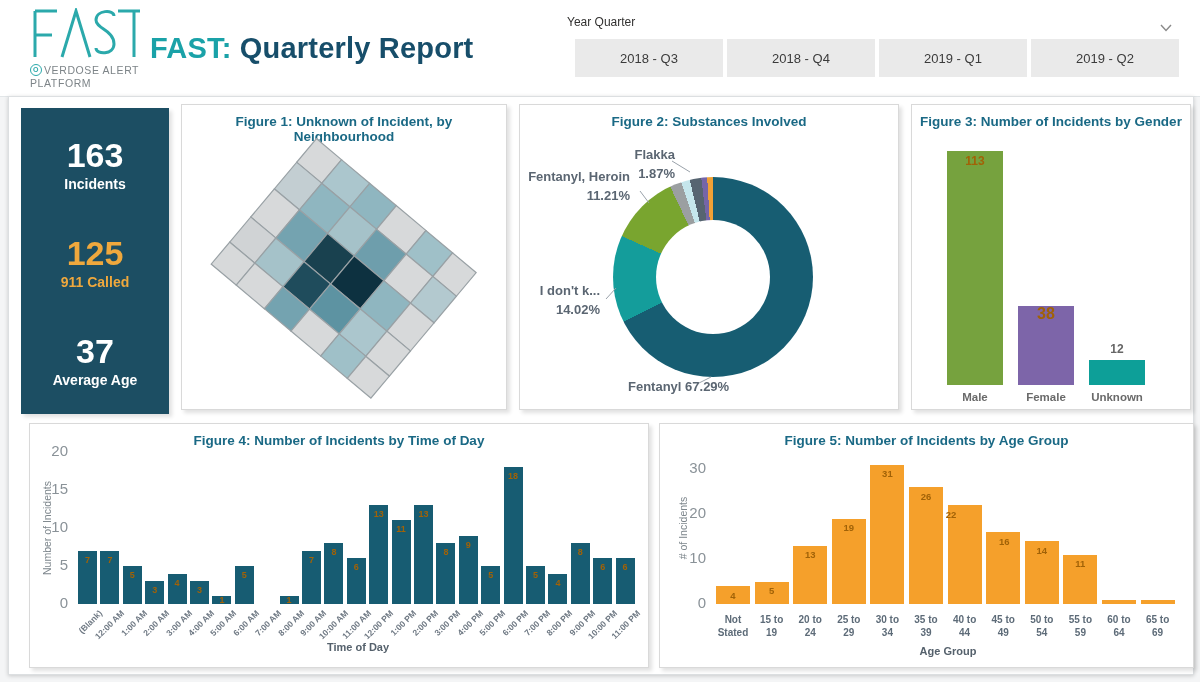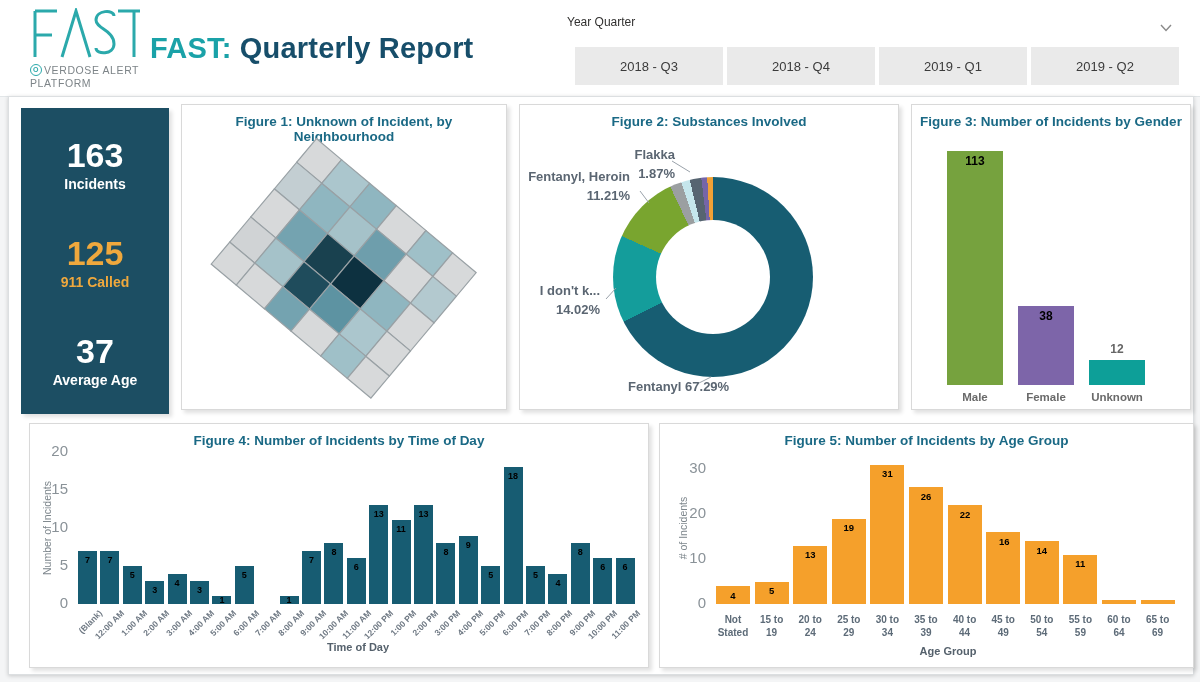--- a/index.html
+++ b/index.html
@@ -11,21 +11,21 @@
   .logo svg{display:block;}
   .sr{position:absolute;width:1px;height:1px;overflow:hidden;clip:rect(0 0 0 0);}
   .logo-sub{position:absolute;left:0;top:56px;font-size:10.5px;color:#7d8488;letter-spacing:.6px;white-space:nowrap;display:flex;align-items:center;gap:2px;}
   .logo-sub2{position:absolute;left:0;top:69px;font-size:10.5px;color:#7d8488;letter-spacing:.6px;}
   .circled-o{display:inline-flex;width:10px;height:10px;border:1.5px solid #2ba9ab;border-radius:50%;color:#2ba9ab;font-size:7px;line-height:10px;align-items:center;justify-content:center;font-weight:bold;}
   .page-title{position:absolute;left:148px;top:30px;margin:2px;font-size:29px;font-weight:bold;letter-spacing:.2px;}
   .page-title .accent{color:#1aa2a8;}
   .page-title .rest{color:#174e6a;}
   .slicer-label{position:absolute;left:567px;top:15px;font-size:12px;color:#323130;}
   .chev{position:absolute;left:1160px;top:24px;}
-  .slicer-buttons{position:absolute;left:575px;top:39px;display:flex;gap:4px;margin-top:8px;}
+  .slicer-buttons{position:absolute;left:575px;top:39px;display:flex;gap:4px;}
   .qbtn{width:148px;height:38px;background:#eaeaea;border:none;font-family:inherit;font-size:13px;color:#3b3b3b;cursor:pointer;}
   
   .canvas{position:absolute;left:8px;top:96px;width:1184px;height:577px;background:#fff;border:1px solid #dcdfe1;box-shadow:0 1px 4px rgba(0,0,0,.18);}
   .panel{position:absolute;background:#fff;border:1px solid #d9d9d9;box-shadow:3px 3px 4px rgba(0,0,0,.12);box-sizing:border-box;}
   .fig-title{margin:9px 4px 0;text-align:center;font-weight:bold;font-size:13.5px;color:#1a6985;}
   
   .kpi{left:12px;top:11px;width:148px;height:306px;background:#1c4e63;border:none;display:flex;flex-direction:column;justify-content:space-between;padding:30px 0 26px;}
   .kpi-block{text-align:center;color:#fff;}
   .kpi-block.amber{color:#efa83d;}
   .kpi-value{font-size:34px;font-weight:bold;line-height:1.02;}
@@ -40,21 +40,21 @@
   
   .donut{position:absolute;left:93px;top:72px;width:200px;height:200px;border-radius:50%;}
   .donut::after{content:'';position:absolute;inset:43px;background:#fff;border-radius:50%;}
   .callout{position:absolute;font-size:13px;font-weight:bold;color:#5b6672;text-align:right;line-height:19px;white-space:nowrap;}
   .callout.single{text-align:center;margin-left:28px;}
   .leader{position:absolute;left:0;top:0;pointer-events:none;}
   
   .chart{position:absolute;}
   .vbar{position:absolute;}
   .vlab{position:absolute;text-align:center;font-weight:bold;}
-  .vlab.inside{color:#000000;}
+  .vlab.inside{color:#a16207;}
   .vlab.outside{color:#666;}
   .ytick{position:absolute;text-align:right;font-size:15px;color:#8a9298;}
   .xlab{position:absolute;}
   .xlab.rot{transform:rotate(-45deg);transform-origin:100% 0;text-align:right;font-size:8.5px;font-weight:bold;color:#6e7883;white-space:nowrap;}
   .xlab.flat{text-align:center;font-size:11.5px;font-weight:bold;color:#6a6a6a;}
   .xlab.flat2{text-align:center;font-size:10px;font-weight:bold;color:#5d6b78;white-space:pre-line;line-height:13px;}
   .ylab{position:absolute;width:150px;text-align:center;transform:rotate(-90deg);font-size:10.5px;color:#7d868c;}
   .axis-title{position:absolute;text-align:center;font-size:11px;font-weight:bold;color:#55616c;}
 </style>
 </head>
@@ -177,21 +177,21 @@
       </div>
     </section>
 
     <section class="panel fig3">
       <div class="fig-title">Figure 3: Number of Incidents by Gender</div>
       <div class="chart" id="gender" style="left:0;top:28px;width:278px;height:276px;">
           <div class="vbar" style="left: 35px; width: 56px; bottom: 24px; height: 234px; background: rgb(118, 162, 62);"></div>
           <div class="vlab inside" style="font-size: 12px; left: 35px; width: 56px; bottom: 241px;">113</div>
           <div class="xlab flat" style="left: 27.5px; width: 71px; top: 258px;">Male</div>
           <div class="vbar" style="left: 106px; width: 56px; bottom: 24px; height: 78.6903px; background: rgb(125, 101, 169);"></div>
-          <div class="vlab inside" style="font-size: 12px; left: 106px; width: 56px; bottom: 85.6903px;">38</div>
+          <div class="vlab inside" style="font-size: 16px; left: 106px; width: 56px; bottom: 85.6903px;">38</div>
           <div class="xlab flat" style="left: 98.5px; width: 71px; top: 258px;">Female</div>
           <div class="vbar" style="left: 177px; width: 56px; bottom: 24px; height: 24.8496px; background: rgb(13, 159, 152);"></div>
           <div class="vlab outside" style="font-size: 12px; left: 169px; width: 72px; bottom: 52.8496px;">12</div>
           <div class="xlab flat" style="left: 169.5px; width: 71px; top: 258px;">Unknown</div>
         </div>
     </section>
 
     <section class="panel fig4">
       <div class="fig-title">Figure 4: Number of Incidents by Time of Day</div>
       <div class="chart" id="time_of_day" style="left:0;top:0;width:618px;height:243px;">
@@ -303,21 +303,21 @@
 29</div>
           <div class="vbar" style="left: 210.4px; width: 34px; bottom: 63px; height: 139.5px; background: rgb(245, 160, 43);"></div>
           <div class="vlab inside" style="font-size: 9.5px; left: 210.4px; width: 34px; bottom: 188px;">31</div>
           <div class="xlab flat2" style="left: 208.1px; width: 38.6px; top: 189px;">30 to
 34</div>
           <div class="vbar" style="left: 249px; width: 34px; bottom: 63px; height: 117px; background: rgb(245, 160, 43);"></div>
           <div class="vlab inside" style="font-size: 9.5px; left: 249px; width: 34px; bottom: 165.5px;">26</div>
           <div class="xlab flat2" style="left: 246.7px; width: 38.6px; top: 189px;">35 to
 39</div>
           <div class="vbar" style="left: 287.6px; width: 34px; bottom: 63px; height: 99px; background: rgb(245, 160, 43);"></div>
-          <div class="vlab inside" style="font-size: 9.5px; left: 288px; width: 34px; bottom: 147.5px;">22</div>
+          <div class="vlab inside" style="font-size: 9.5px; left: 274px; width: 34px; bottom: 147.5px;">22</div>
           <div class="xlab flat2" style="left: 285.3px; width: 38.6px; top: 189px;">40 to
 44</div>
           <div class="vbar" style="left: 326.2px; width: 34px; bottom: 63px; height: 72px; background: rgb(245, 160, 43);"></div>
           <div class="vlab inside" style="font-size: 9.5px; left: 326.2px; width: 36px; bottom: 120.5px;">16</div>
           <div class="xlab flat2" style="left: 323.9px; width: 38.6px; top: 189px;">45 to
 49</div>
           <div class="vbar" style="left: 364.8px; width: 34px; bottom: 63px; height: 63px; background: rgb(245, 160, 43);"></div>
           <div class="vlab inside" style="font-size: 9.5px; left: 364.8px; width: 34px; bottom: 111.5px;">14</div>
           <div class="xlab flat2" style="left: 362.5px; width: 38.6px; top: 189px;">50 to
 54</div>

